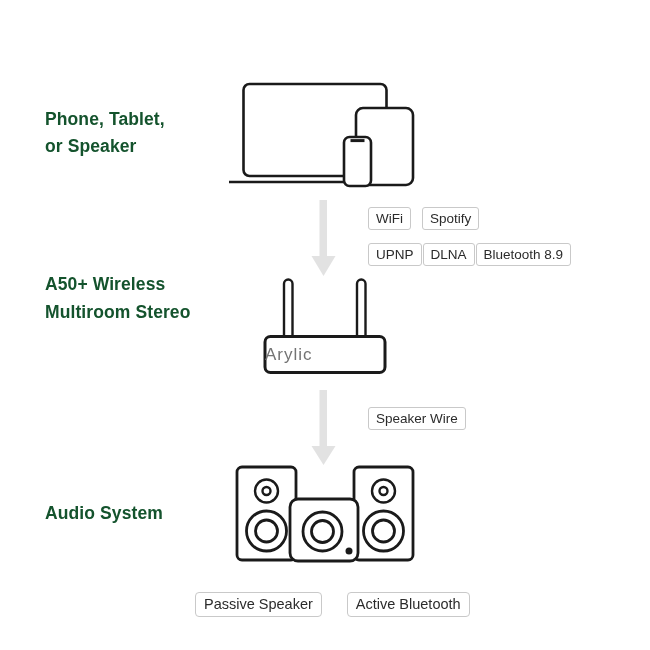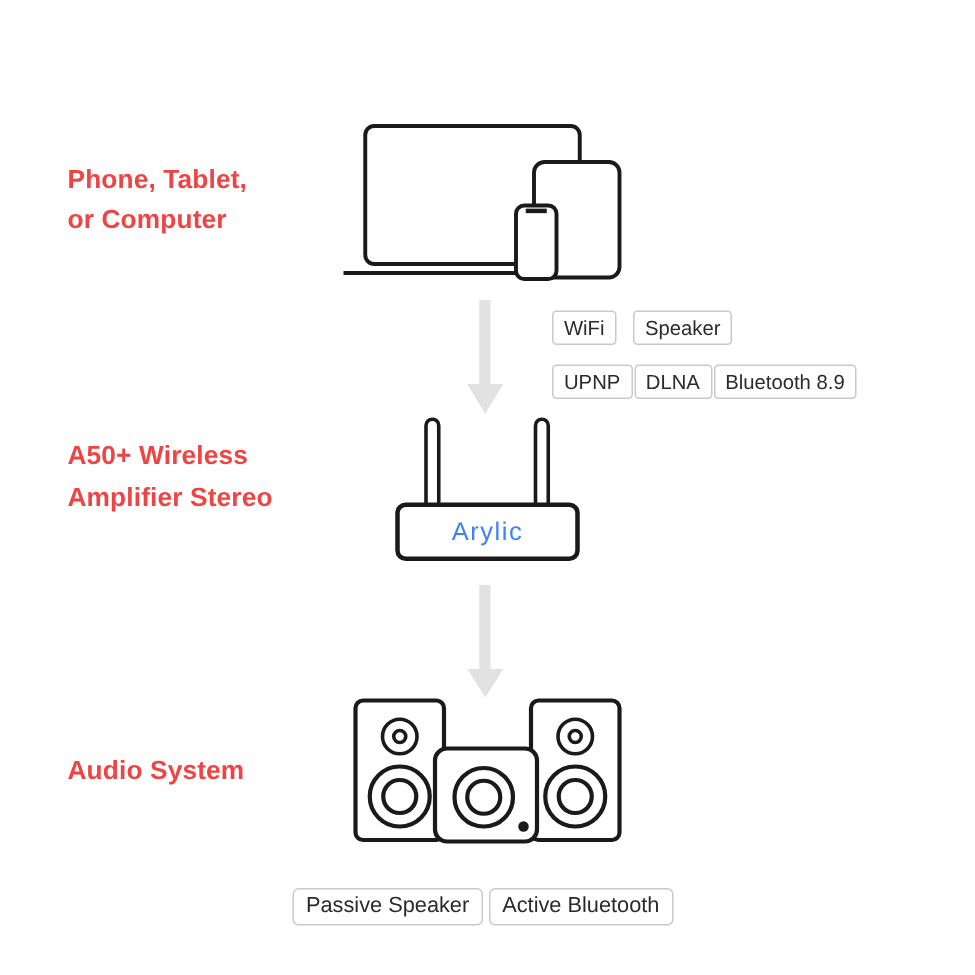--- a/index.html
+++ b/index.html
@@ -2,34 +2,34 @@
 <html><head>
 <meta charset="utf-8">
 <style>
   html,body{margin:0;padding:0;background:#ffffff;}
   .canvas{
     position:relative;width:650px;height:650px;background:#ffffff;
     font-family:"Liberation Sans",sans-serif;overflow:hidden;
   }
   .diagram-svg{position:absolute;left:0;top:0;width:650px;height:650px;}
   .heading{
-    position:absolute;font-weight:700;color:#ef4444;
+    position:absolute;font-weight:700;color:#14532d;
     font-size:17.5px;line-height:27px;letter-spacing:0.1px;white-space:nowrap;
   }
   .heading span{display:block;}
   .heading.amp{line-height:28px;}
   .tag-row{position:absolute;display:flex;align-items:flex-start;}
   .tag{
     display:inline-block;background:#ffffff;border:1px solid #c9c9c9;border-radius:3px;
     padding:1.5px 7px;font-size:13.5px;line-height:18px;color:#2b2b2b;white-space:nowrap;
   }
   .tag.big{font-size:14.5px;line-height:19px;padding:2px 8px;border-radius:4px;}
   .brand{
-    position:absolute;left:265px;top:344px;width:120px;text-align:center;
-    font-size:17px;line-height:22px;color:#3b82f6;letter-spacing:1px;font-weight:400;
+    position:absolute;left:265px;top:344px;width:120px;text-align:left;
+    font-size:17px;line-height:22px;color:#737373;letter-spacing:1px;font-weight:400;
   }
 </style>
 </head>
 <body>
 
 <div class="canvas">
 
   <svg class="diagram-svg" viewBox="0 0 650 650">
 
     <g fill="#ffffff" stroke="#1a1a1a">
@@ -75,44 +75,47 @@
         <rect x="290" y="499" width="68" height="62" rx="8" stroke-width="2.8"></rect>
         <circle cx="322.5" cy="531.5" r="19.5" stroke-width="2.8"></circle>
         <circle cx="322.5" cy="531.5" r="11" stroke-width="2.8"></circle>
         <circle cx="349" cy="551" r="3.5" fill="#1a1a1a" stroke="none"></circle>
       </g>
     </g>
   </svg>
 
   <div class="heading" style="left:45px;top:106px;">
     <span>Phone, Tablet,</span>
-    <span>or Computer</span>
+    <span>or Speaker</span>
   </div>
 
-  <div class="heading amp" style="left:45px;top:289px;">
+  <div class="heading amp" style="left:45px;top:270px;">
     <span>A50+ Wireless</span>
-    <span>Amplifier Stereo</span>
+    <span>Multiroom Stereo</span>
   </div>
 
   <div class="heading" style="left:45px;top:500px;">
     <span>Audio System</span>
   </div>
 
   <div class="tag-row" style="left:368px;top:207px;gap:11px;">
     <span class="tag">WiFi</span>
-    <span class="tag">Speaker</span>
+    <span class="tag">Spotify</span>
   </div>
 
   <div class="tag-row" style="left:368px;top:243px;gap:1px;">
     <span class="tag">UPNP</span>
     <span class="tag">DLNA</span>
     <span class="tag">Bluetooth 8.9</span>
   </div>
 
+  <div class="tag-row" style="left:368px;top:407px;">
+    <span class="tag">Speaker Wire</span>
+  </div>
 
   <div class="brand">Arylic</div>
 
-  <div class="tag-row" style="left:195px;top:592px;gap:4px;">
+  <div class="tag-row" style="left:195px;top:592px;gap:25px;">
     <span class="tag big">Passive Speaker</span>
     <span class="tag big">Active Bluetooth</span>
   </div>
 
 </div>
 
 </body></html>

